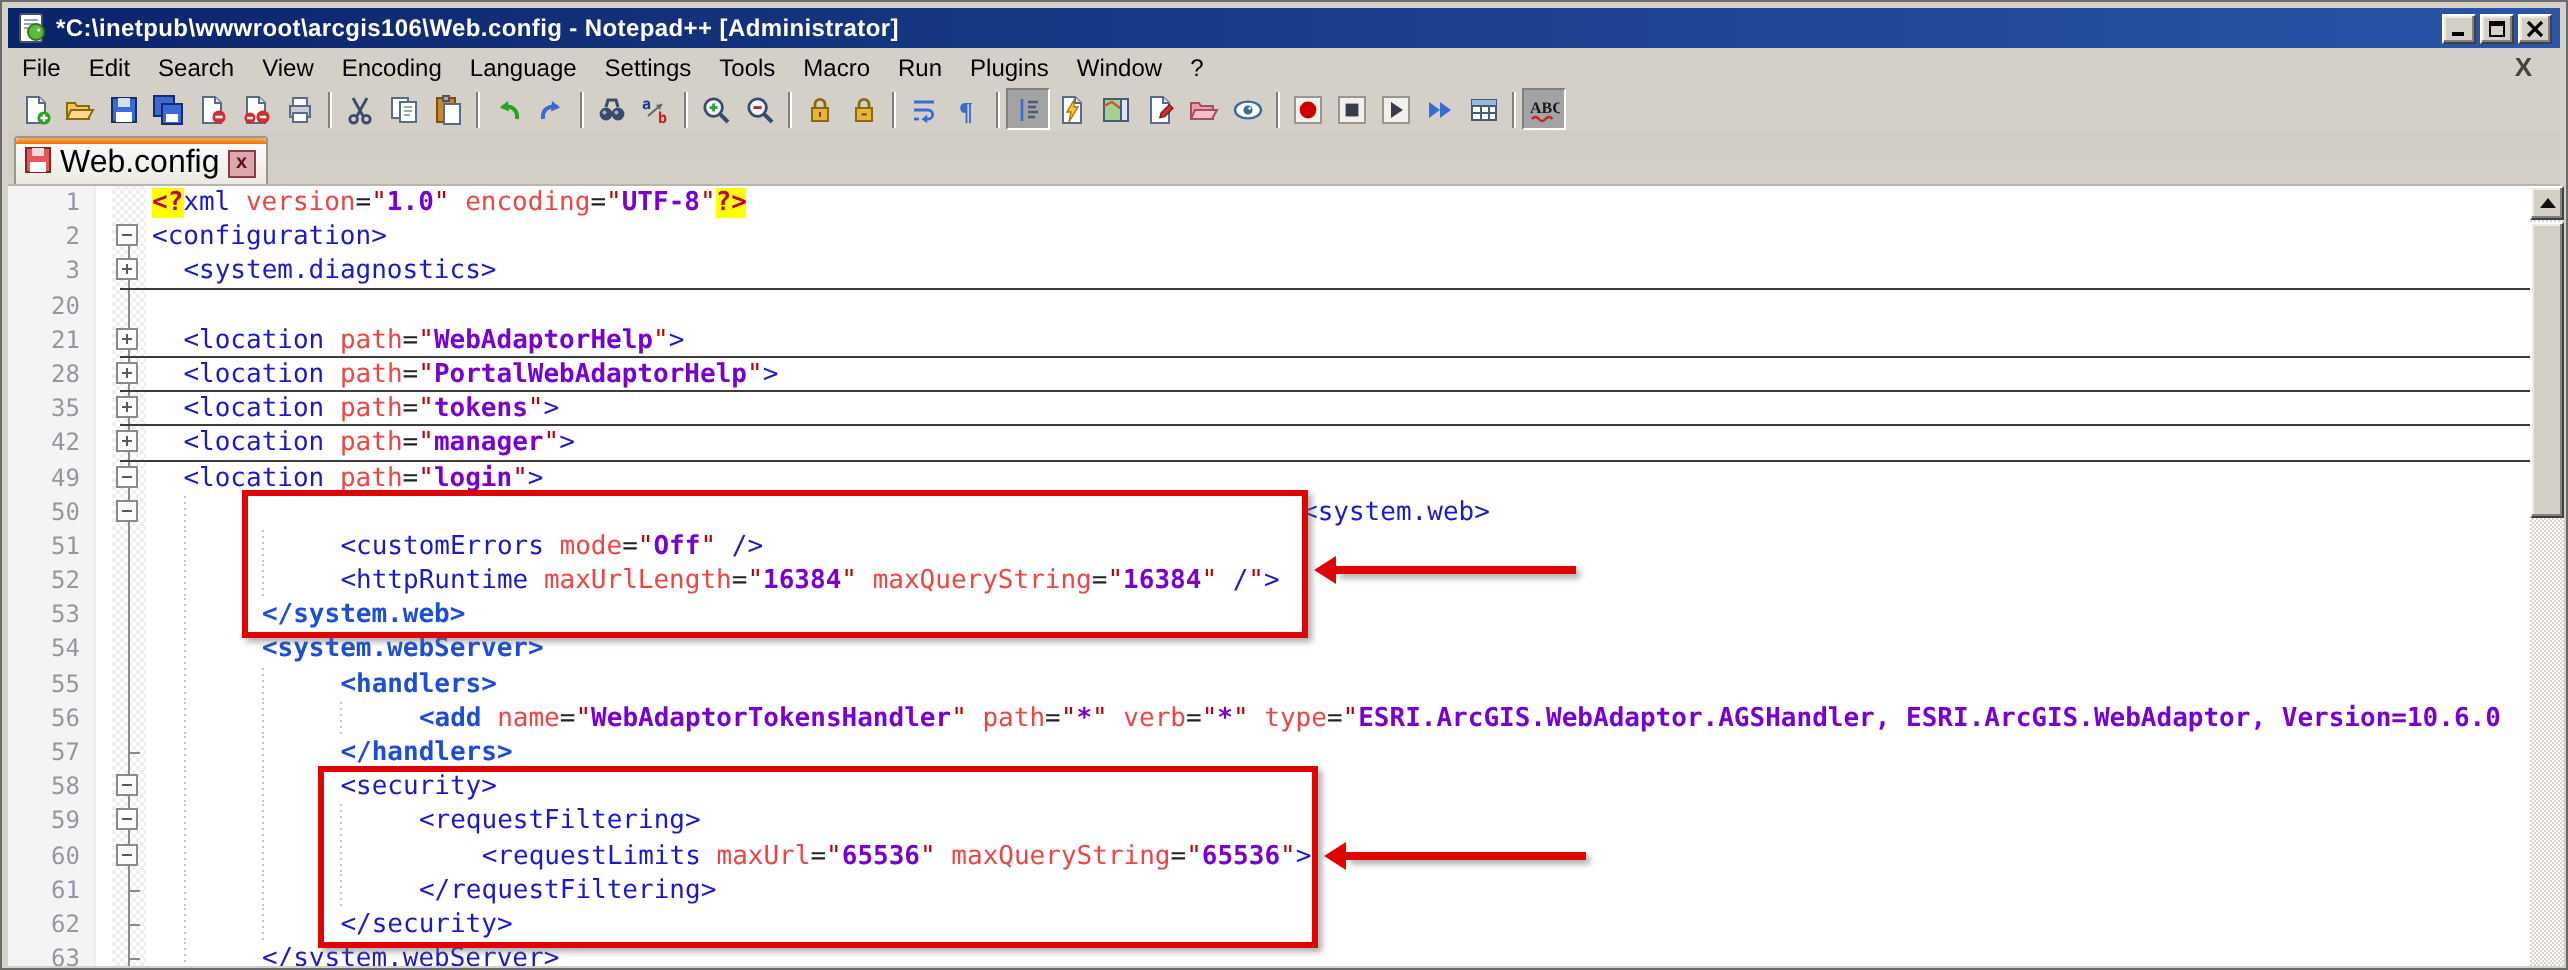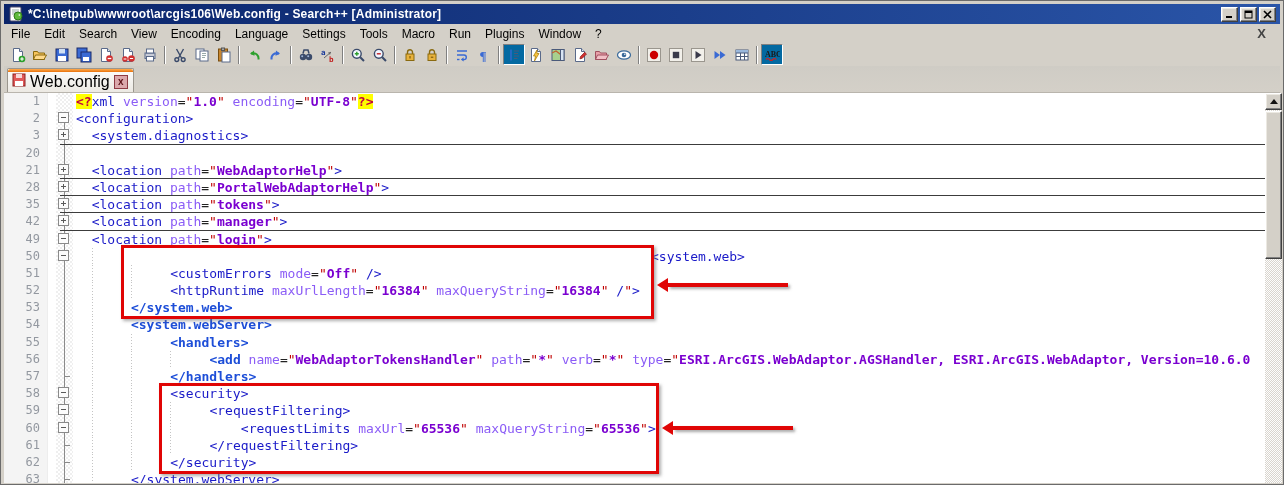--- a/index.html
+++ b/index.html
@@ -11,21 +11,21 @@
   .titlebar .ttl{font-size:12px;font-weight:bold;white-space:nowrap;overflow:hidden;flex:1;letter-spacing:.2px;}
   .winbtns{display:flex;gap:2px;flex:none;}
   .wbtn{width:17px;height:15px;background:#d4d0c8;border:1px solid;border-color:#fff #404040 #404040 #fff;box-shadow:inset -1px -1px 0 #808080,inset 1px 1px 0 #ece9e2;display:flex;align-items:center;justify-content:center;}
   
   .menubar{position:absolute;left:3px;top:23px;right:3px;height:19px;display:flex;align-items:center;font-size:12px;color:#000;}
   .menu-item{padding:2px 7px;white-space:nowrap;}
   .menu-close{margin-left:auto;margin-right:10px;color:#444;font-weight:bold;font-size:13px;padding:0 4px;}
   
   .toolbar{position:absolute;left:3px;top:42px;right:3px;height:23px;display:flex;align-items:center;padding-left:3px;}
   .tbtn{width:22px;height:21px;display:flex;align-items:center;justify-content:center;border:1px solid transparent;flex:none;}
-  .tbtn.pressed{border-color:#808080 #fff #fff #808080;background:#0369a1;}
+  .tbtn.pressed{border-color:#808080 #fff #fff #808080;background:#a3a3a3;}
   .tbtn svg{display:block;}
   .tsep{width:2px;height:18px;margin:0 3px;border-left:1px solid #808080;border-right:1px solid #fff;flex:none;}
   
   .tabbar{position:absolute;left:3px;top:65px;right:3px;height:27px;background:linear-gradient(#cfccc5,#d4d0c8);border-bottom:1px solid #b9b5ad;}
   .tab{position:absolute;left:3px;top:2px;height:24px;min-width:102px;background:linear-gradient(#fdfdfc,#ece9e3);border:1px solid #9a968e;border-bottom:none;border-radius:2px 2px 0 0;display:flex;align-items:center;padding:0 5px 0 4px;gap:4px;}
   .tab .hot{position:absolute;left:0;right:0;top:0;height:3px;background:linear-gradient(#ffab4e,#e8720c);border-radius:2px 2px 0 0;}
   .tab .tlabel{font-size:16px;color:#000;padding-top:2px;}
   .tab .tclose{width:14px;height:14px;margin-top:2px;background:#dba8ac;border:1px solid #8e3a44;display:flex;align-items:center;justify-content:center;font-size:10px;font-weight:bold;color:#5d1118;line-height:1;}
   
   .editor{position:absolute;left:3px;top:92px;width:1261px;height:390px;background:#fff;overflow:hidden;font-family:"DejaVu Sans Mono","Liberation Mono",monospace;}
@@ -42,21 +42,21 @@
   .vl.half{top:8px;}
   .fbox{position:absolute;left:2px;top:2px;width:11px;height:11px;border:1px solid #8a8a8a;background:#fcfcfc;}
   .fbox::before{content:'';position:absolute;left:2px;right:2px;top:4px;height:1px;background:#5a5a5a;}
   .fbox.plus::after{content:'';position:absolute;top:2px;bottom:2px;left:4px;width:1px;background:#5a5a5a;}
   .ftick{position:absolute;left:8px;top:8px;width:6px;height:1px;background:#8a8a8a;}
   .code{flex:1;position:relative;font-size:13px;color:#000;overflow:hidden;}
   .guide{position:absolute;top:0;bottom:0;width:1px;background-image:repeating-linear-gradient(to bottom,#c4c4c4 0 1px,transparent 1px 3px);}
   .tk-decl{background:#ffff00;color:#c00040;font-weight:bold;}
   .tk-tag{color:#1a1ac8;}
   .tk-tagb{color:#1d4ed8;font-weight:bold;}
-  .tk-attr{color:#8b5cf6;}
+  .tk-attr{color:#ef4444;}
   .tk-val{color:#7a00d0;font-weight:bold;}
   .tk-q{color:#c00000;}
   .tk-eq{color:#222;}
   .tk-txt{color:#000;}
   
   .vscroll{position:absolute;left:1264px;top:92px;width:17px;height:390px;background-color:#fdfdfd;background-image:linear-gradient(45deg,#d9d5ce 25%,transparent 25%,transparent 75%,#d9d5ce 75%),linear-gradient(45deg,#d9d5ce 25%,transparent 25%,transparent 75%,#d9d5ce 75%);background-size:2px 2px;background-position:0 0,1px 1px;}
   .sbtn{position:absolute;left:0;top:0;width:17px;height:17px;background:#d4d0c8;border:1px solid;border-color:#fff #404040 #404040 #fff;box-shadow:inset -1px -1px 0 #808080,inset 1px 1px 0 #ece9e2;display:flex;align-items:center;justify-content:center;}
   .sbtn .tri{width:0;height:0;border:4px solid transparent;border-bottom:5px solid #111;margin-top:-4px;}
   .sthumb{position:absolute;left:0;top:18px;width:17px;height:148px;background:#d4d0c8;border:1px solid;border-color:#fff #404040 #404040 #fff;box-shadow:inset -1px -1px 0 #808080,inset 1px 1px 0 #ece9e2;}
   
@@ -71,21 +71,21 @@
 
   <div class="titlebar">
     <span class="app-icon">
       <svg width="16" height="16" viewBox="0 0 16 16">
           <rect x="2" y="1" width="11" height="14" rx="1" fill="#fff" stroke="#4a4a6a"></rect>
           <path d="M4 4h7M4 6h7M4 8h4" stroke="#9aa" stroke-width="1"></path>
           <circle cx="10" cy="10" r="4" fill="#5fba3c" stroke="#2e7a1a"></circle>
           <circle cx="11.3" cy="9" r="0.8" fill="#fff"></circle>
         </svg>
     </span>
-    <span class="ttl">*C:\inetpub\wwwroot\arcgis106\Web.config - Search++ [Administrator]</span>
+    <span class="ttl">*C:\inetpub\wwwroot\arcgis106\Web.config - Notepad++ [Administrator]</span>
     <span class="winbtns">
       <span class="wbtn">
           <svg width="9" height="9" viewBox="0 0 9 9">
             <rect x="1" y="6" width="6" height="2" fill="#000"></rect>
           </svg>
         </span>
       <span class="wbtn">
           <svg width="9" height="9" viewBox="0 0 9 9">
             <rect x="1" y="1" width="7" height="7" fill="none" stroke="#000"></rect>
             <rect x="1" y="1" width="7" height="2" fill="#000"></rect>

